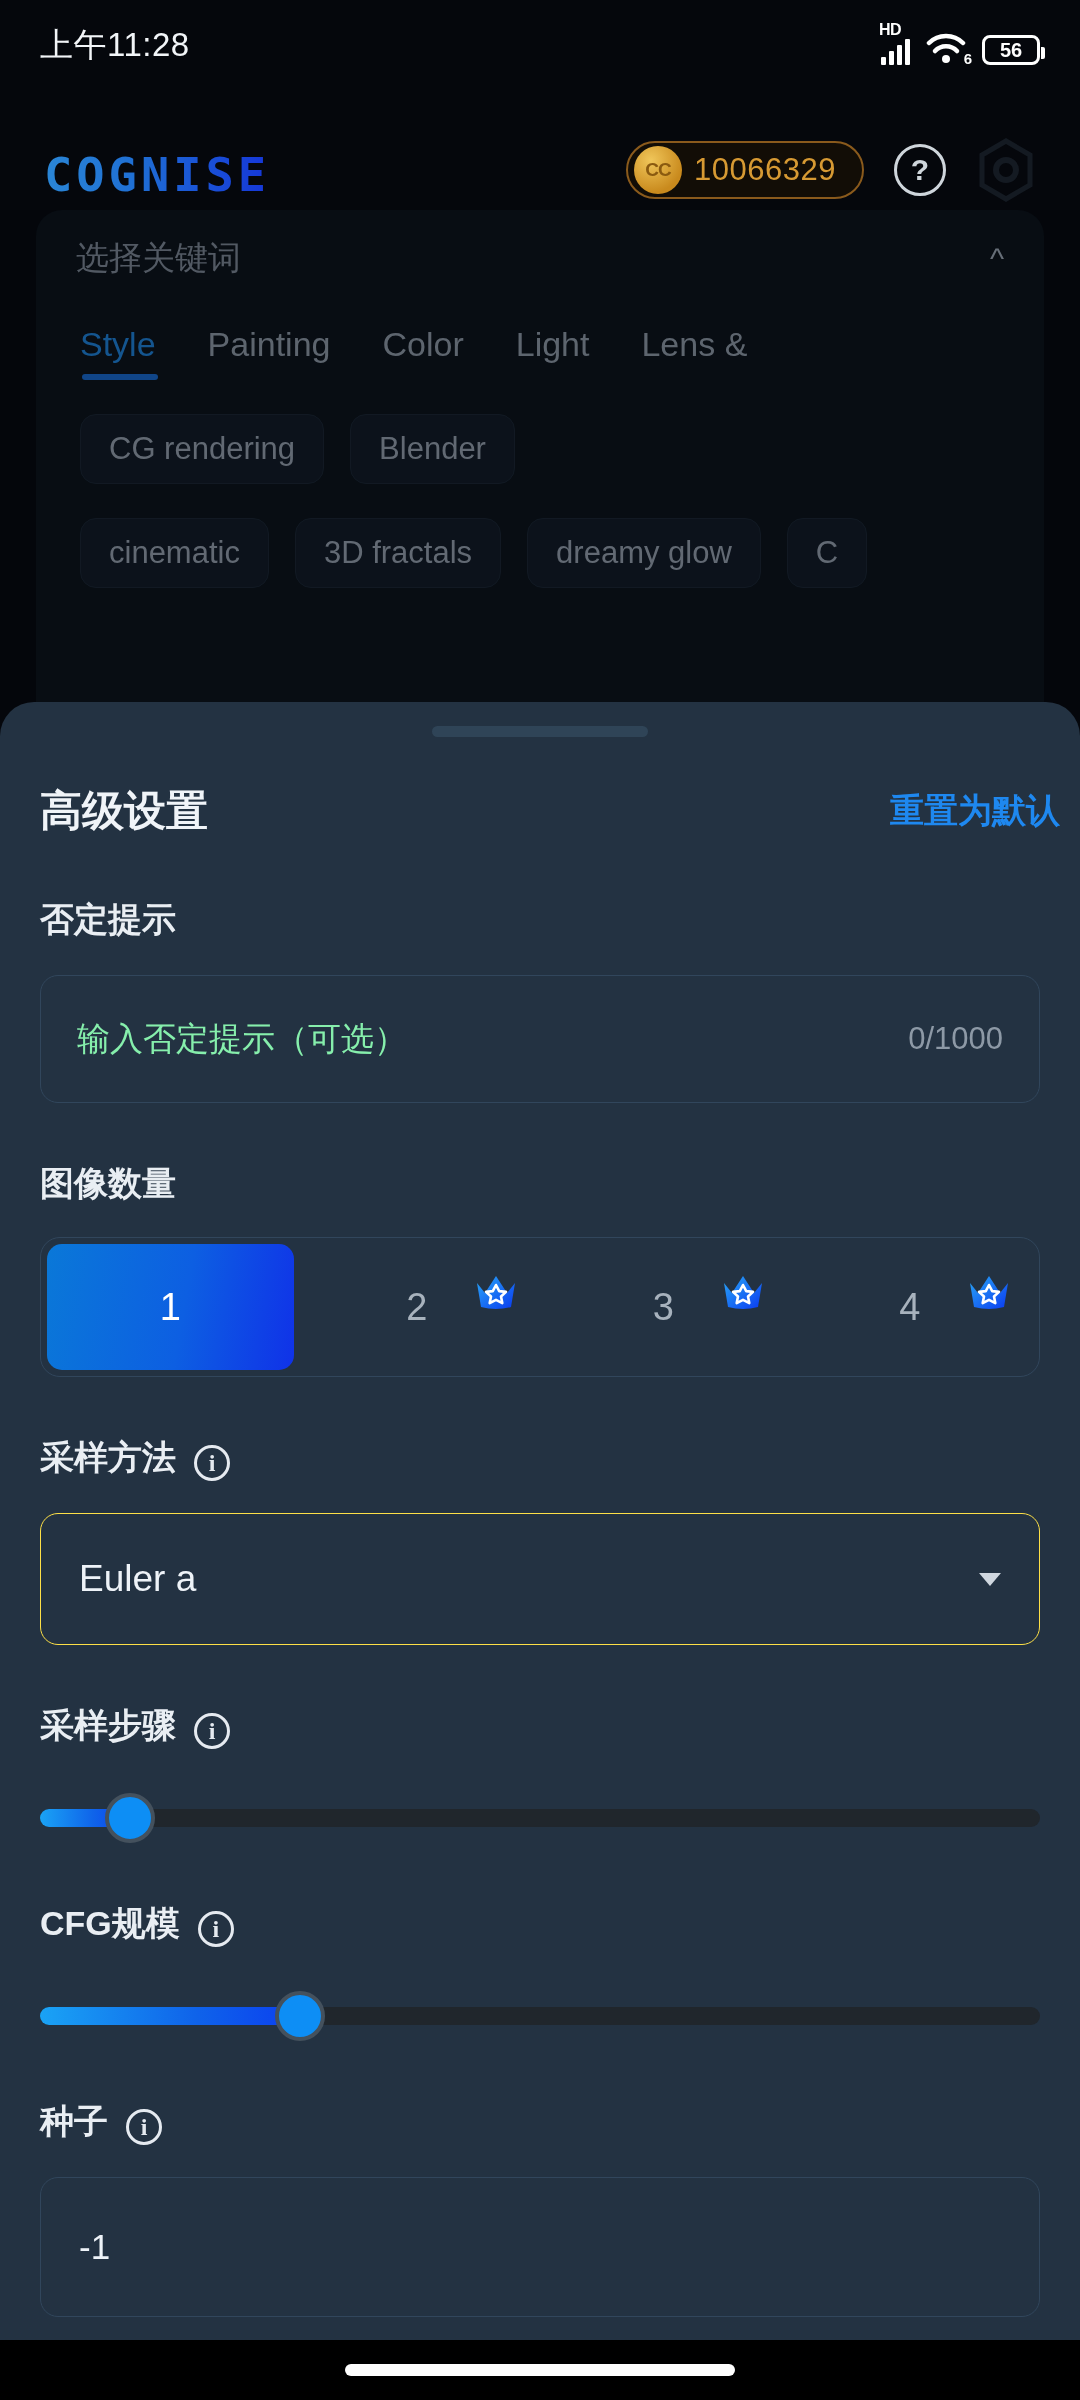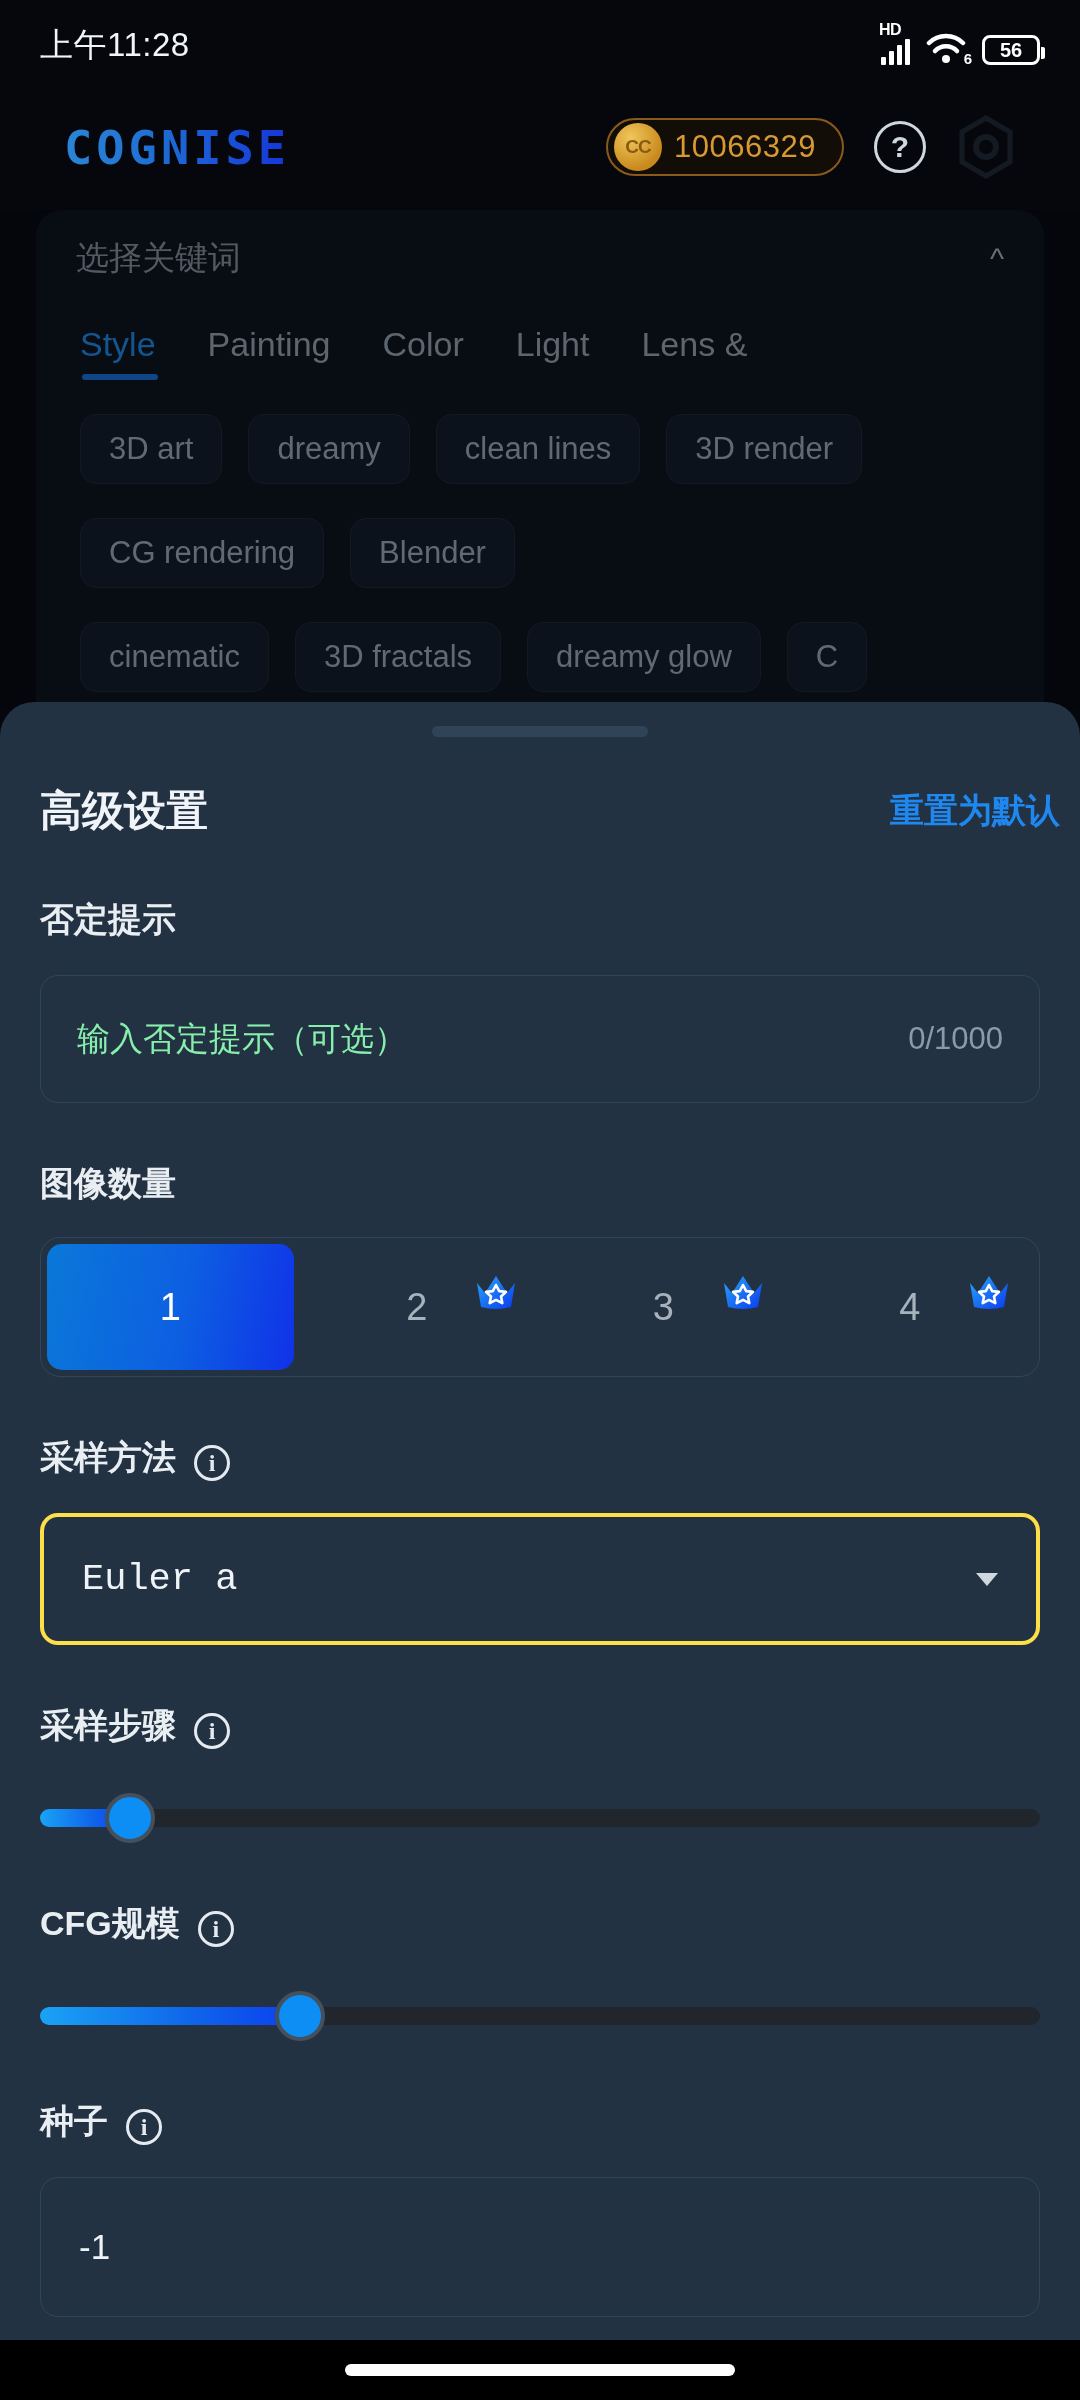--- a/index.html
+++ b/index.html
@@ -29,21 +29,21 @@
   .wifi svg{ position:absolute; left:0; top:0; }
   .wifi .w6{ position:absolute; right:-6px; bottom:-2px; font-size:15px; font-weight:bold; color:#fff;}
   .batt{ position:relative; width:58px; height:30px; border:3px solid #fff; border-radius:8px;
          display:flex; align-items:center; justify-content:center; }
   .batt:after{ content:""; position:absolute; right:-8px; top:9px; width:4px; height:12px;
          background:#fff; border-radius:0 2px 2px 0;}
   .batt span{ font-size:20px; font-weight:bold; color:#fff; line-height:1; }
 
   
   .appbar{ position:absolute; top:92px; left:0; width:1080px; height:110px;
-    display:flex; align-items:center; padding:0 64px; }
+    display:flex; align-items:flex-end; padding:0 44px; }
   .logo{ font-size:47px; font-weight:bold; letter-spacing:4px;
     background:linear-gradient(90deg,#2a86d6 0%,#1f6fd4 40%,#1536d8 100%);
     -webkit-background-clip:text; background-clip:text; color:transparent;
     font-family:"DejaVu Sans Mono","Liberation Mono",monospace; }
   .appbar-right{ margin-left:auto; display:flex; align-items:center; gap:30px; }
   .coin-pill{ display:flex; align-items:center; gap:12px; height:58px; padding:0 26px 0 6px;
     border:2px solid #8a5a1c; border-radius:30px; background:#120d06; }
   .coin-ic{ width:48px; height:48px; border-radius:50%;
     background:radial-gradient(circle at 35% 30%,#f0c65a,#c98a1d 70%);
     display:flex; align-items:center; justify-content:center;
@@ -95,22 +95,22 @@
   .neg-count{ font-size:31px; color:#8d99a6; }
 
   .seg-wrap{ margin-top:30px; height:140px; border:1px solid #31465c; border-radius:20px;
     display:flex; align-items:center; padding:6px; gap:0; overflow:hidden; }
   .seg{ position:relative; flex:1; height:126px; border-radius:15px;
     display:flex; align-items:center; justify-content:center;
     font-size:38px; color:#a7b2bd; }
   .seg.active{ background:linear-gradient(100deg,#0a78d8 0%,#0d5fe2 55%,#1032e8 100%); color:#fff; }
   .seg .crown{ position:absolute; right:22px; top:28px; width:44px; height:40px; }
 
-  .select-box{ margin-top:32px; height:132px; border:4px solid #fde047; border-radius:18px;
-    display:flex; align-items:center; justify-content:space-between; padding:0 38px;font-family:Liberation Mono, monospace; }
+  .select-box{ margin-top:32px; height:132px; border:1px solid #fde047; border-radius:18px;
+    display:flex; align-items:center; justify-content:space-between; padding:0 38px; }
   .select-val{ font-size:37px; color:#eef3f8; }
   .caret{ width:0; height:0; border-left:11px solid transparent; border-right:11px solid transparent;
     border-top:13px solid #cfd7df; }
 
   .slider{ position:relative; margin-top:44px; height:50px; }
   .track{ position:absolute; left:0; top:16px; width:1000px; height:18px;
     border-radius:9px; background:#20262c; }
   .fill{ position:absolute; left:0; top:16px; height:18px; border-radius:9px;
     background:linear-gradient(90deg,#1aa3f5 0%,#0f63ea 60%,#0b3ff0 100%); }
   .thumb{ position:absolute; top:0; width:50px; height:50px; border-radius:50%;
@@ -177,26 +177,20 @@
     <div class="bg-title-row">
       <div class="bg-title">选择关键词</div>
       <div class="chev-up">^</div>
     </div>
     <div class="bg-tabs">
       <div class="bg-tab active">Style</div>
       <div class="bg-tab">Painting</div>
       <div class="bg-tab">Color</div>
       <div class="bg-tab">Light</div>
       <div class="bg-tab">Lens &amp;</div>
-    </div>
-    <div class="chip-row">
-      <div class="chip">3D art</div>
-      <div class="chip">dreamy</div>
-      <div class="chip">clean lines</div>
-      <div class="chip">3D render</div>
     </div>
     <div class="chip-row">
       <div class="chip">CG rendering</div>
       <div class="chip">Blender</div>
     </div>
     <div class="chip-row">
       <div class="chip">cinematic</div>
       <div class="chip">3D fractals</div>
       <div class="chip">dreamy glow</div>
       <div class="chip">C</div>

